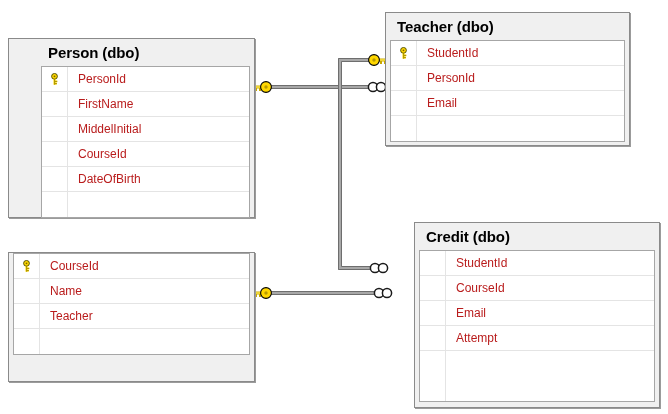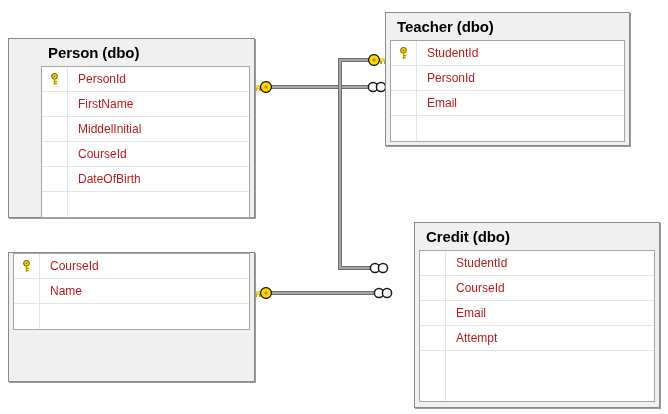--- a/index.html
+++ b/index.html
@@ -245,20 +245,24 @@
                 <path d="M6 9.1 L9 9.1 M6 11.4 L8.6 11.4" stroke="#ffd700" stroke-width="1.8"></path>
                 <path d="M6 9.1 L9 9.1 M6 11.4 L8.6 11.4" stroke="#4a4a00" stroke-width="0.5"></path>
               </svg>
             </div>
             <div class="col-name">CourseId</div>
           </div>
           <div class="col-row">
             <div class="col-gutter"></div>
             <div class="col-name">Name</div>
           </div>
+          <div class="col-row">
+            <div class="col-gutter"></div>
+            <div class="col-name">Teacher</div>
+          </div>
           <div class="col-row empty-row">
             <div class="col-gutter"></div>
             <div class="col-name"></div>
           </div>
         </div>
       </div>
       <div class="entity" style="left: 414px; top: 222px; width: 246px; height: 186px;">
         <div class="entity-title">Credit (dbo)</div>
         <div class="entity-grid">
           <div class="col-row">

